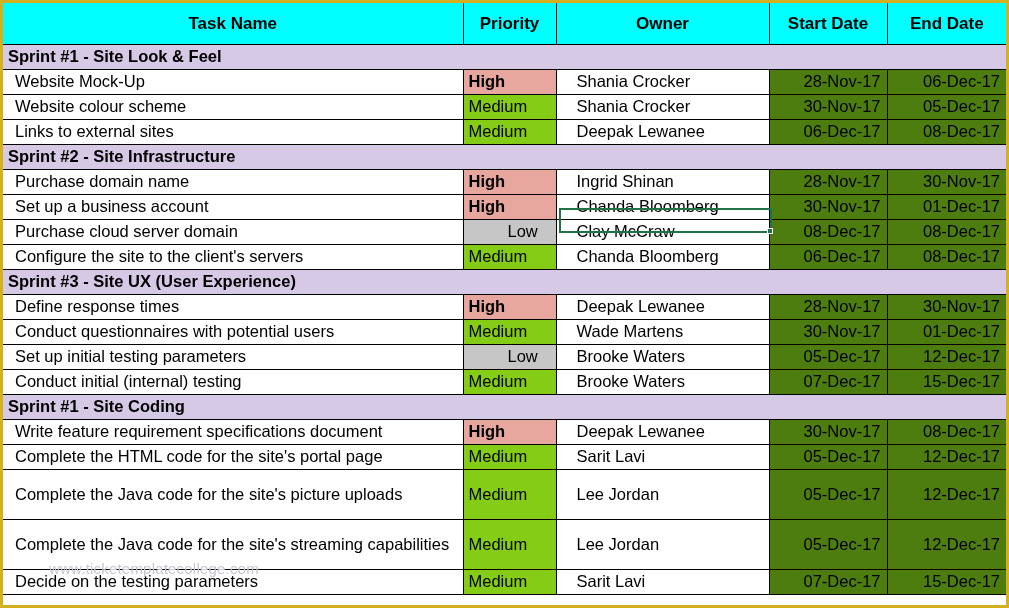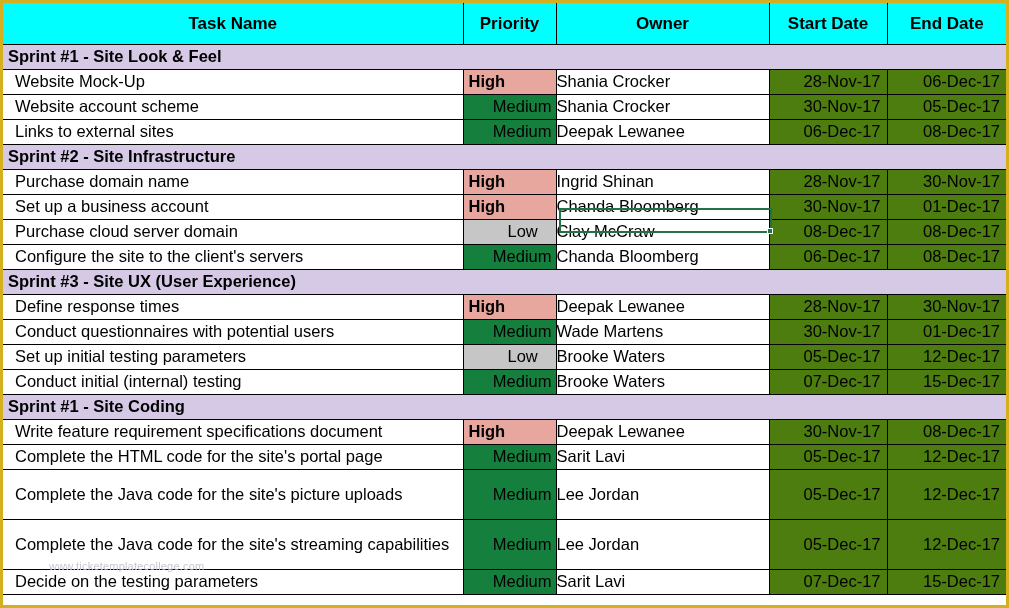--- a/index.html
+++ b/index.html
@@ -74,23 +74,23 @@
     border-left:none;
     border-right:none;
   }
   tr.sprint td.sp-last{border-right:none;}
 
   
   tr.task td{height:25px;background:#ffffff;}
   tr.task td.task-name{text-align:left;padding-left:12px;}
   tr.task td.prio{text-align:left;padding-left:5px;}
   tr.task td.prio.high{background:#e8a79e;font-weight:bold;}
-  tr.task td.prio.medium{background:#15803d;text-align:right;}
+  tr.task td.prio.medium{background:#84cc16;}
   tr.task td.prio.low{background:#c6c6c6;padding-left:44px;}
-  tr.task td.owner{text-align:left;padding-left:0;background:#ffffff;}
+  tr.task td.owner{text-align:left;padding-left:20px;background:#ffffff;}
   tr.task td.date{text-align:right;padding-right:6px;background:#4d7c0f;}
   tr.task td.first{border-left:none;}
   tr.task td.last{border-right:none;}
   tr.task.tall td{height:50px;}
 
   
   .selection{
     position:absolute;
     border:2px solid #217346;
     box-sizing:border-box;
@@ -102,21 +102,21 @@
     right:-3px;bottom:-3px;
     width:6px;height:6px;
     background:#217346;
     border:1px solid #ffffff;
     box-sizing:border-box;
   }
 
   .watermark{
     position:absolute;
     left:46px;top:557px;
-    font-size:11px;
+    font-size:15px;
     color:#c9c5d2;
     letter-spacing:.2px;
     pointer-events:none;
     font-family:"Liberation Sans", sans-serif;
   }
 </style>
 </head>
 <body>
 
 <div class="sheet">
@@ -147,21 +147,21 @@
           <td class="sp-blank sp-last">&nbsp;</td>
         </tr>
         <tr class="task">
           <td class="task-name first">Website Mock-Up</td>
           <td class="prio high">High</td>
           <td class="owner">Shania Crocker</td>
           <td class="date">28-Nov-17</td>
           <td class="date last">06-Dec-17</td>
         </tr>
         <tr class="task">
-          <td class="task-name first">Website account scheme</td>
+          <td class="task-name first">Website colour scheme</td>
           <td class="prio medium">Medium</td>
           <td class="owner">Shania Crocker</td>
           <td class="date">30-Nov-17</td>
           <td class="date last">05-Dec-17</td>
         </tr>
         <tr class="task">
           <td class="task-name first">Links to external sites</td>
           <td class="prio medium">Medium</td>
           <td class="owner">Deepak Lewanee</td>
           <td class="date">06-Dec-17</td>

